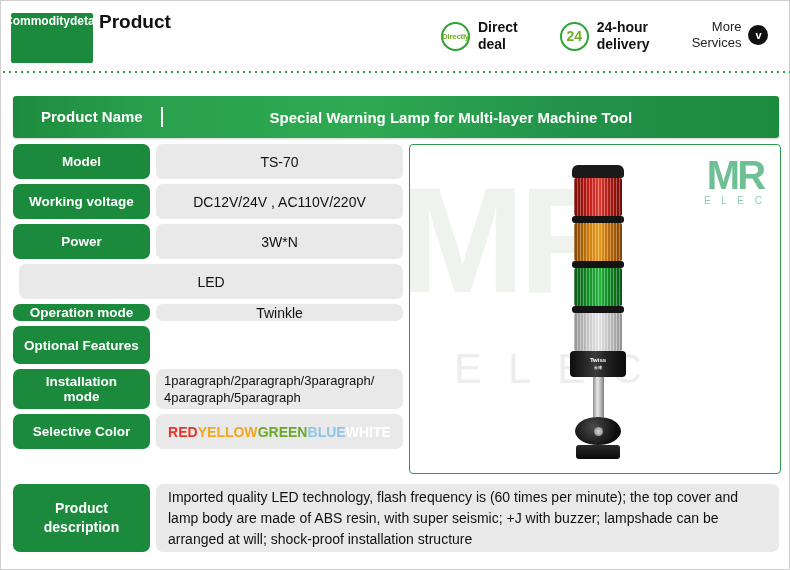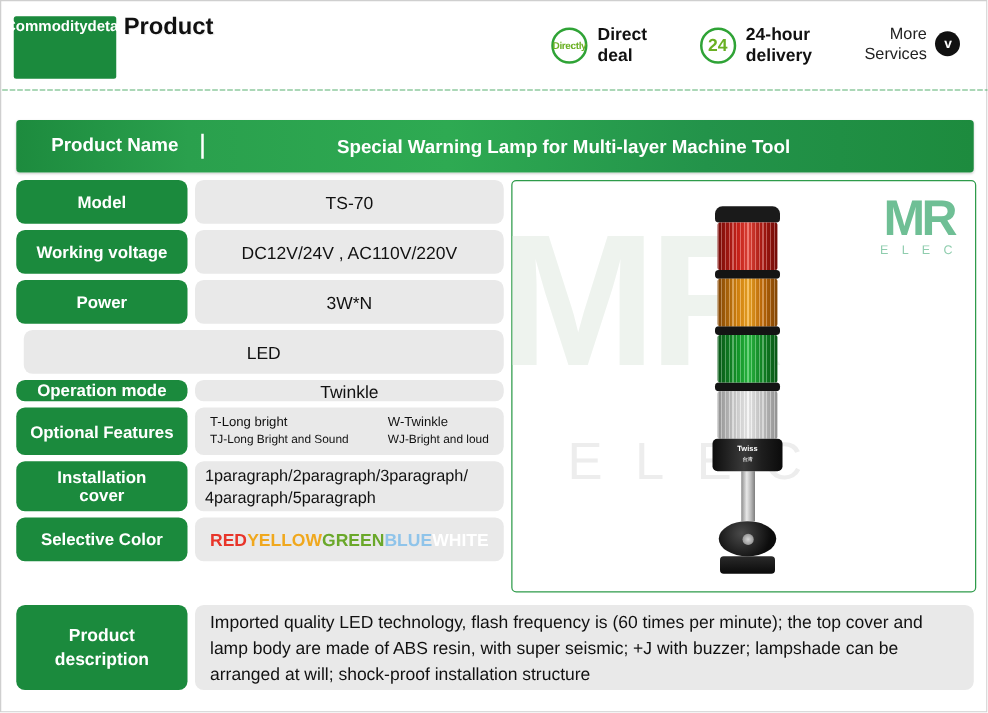--- a/index.html
+++ b/index.html
@@ -248,39 +248,27 @@
         <div class="val">LED</div>
       </div>
 
       <div class="row r-op">
         <div class="key">Operation mode</div>
         <div class="val">Twinkle</div>
       </div>
 
       <div class="row r-opt">
         <div class="key">Optional Features</div>
-        <div class="val">
-          <div class="opt-grid">
-            <div class="opt-col">
-              <span class="a">T-Long bright</span>
-              <span class="b">TJ-Long Bright and Sound</span>
-            </div>
-            <div class="opt-col">
-              <span class="a">W-Twinkle</span>
-              <span class="b">WJ-Bright and loud</span>
-            </div>
-          </div>
-        </div>
       </div>
 
       <div class="row r-inst">
         <div class="key">
           <div>
             <span>Installation</span>
-            <span style="display:block">cover</span>
+            <span style="display:block">mode</span>
           </div>
         </div>
         <div class="val inst-val">
           <span>1paragraph/2paragraph/3paragraph/</span>
           <span>4paragraph/5paragraph</span>
         </div>
       </div>
 
 
       <div class="row r-color">

